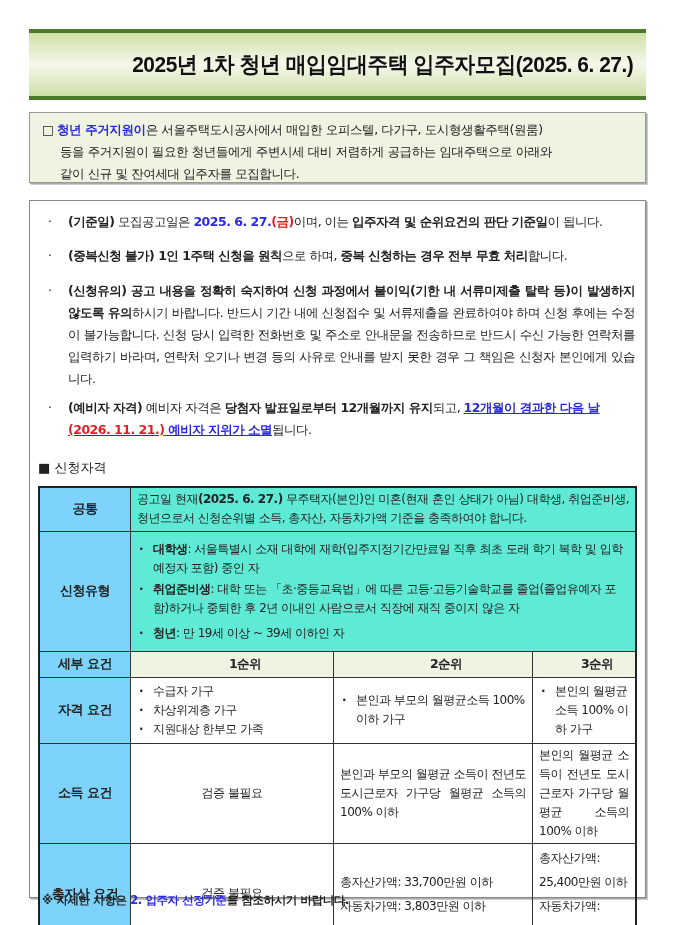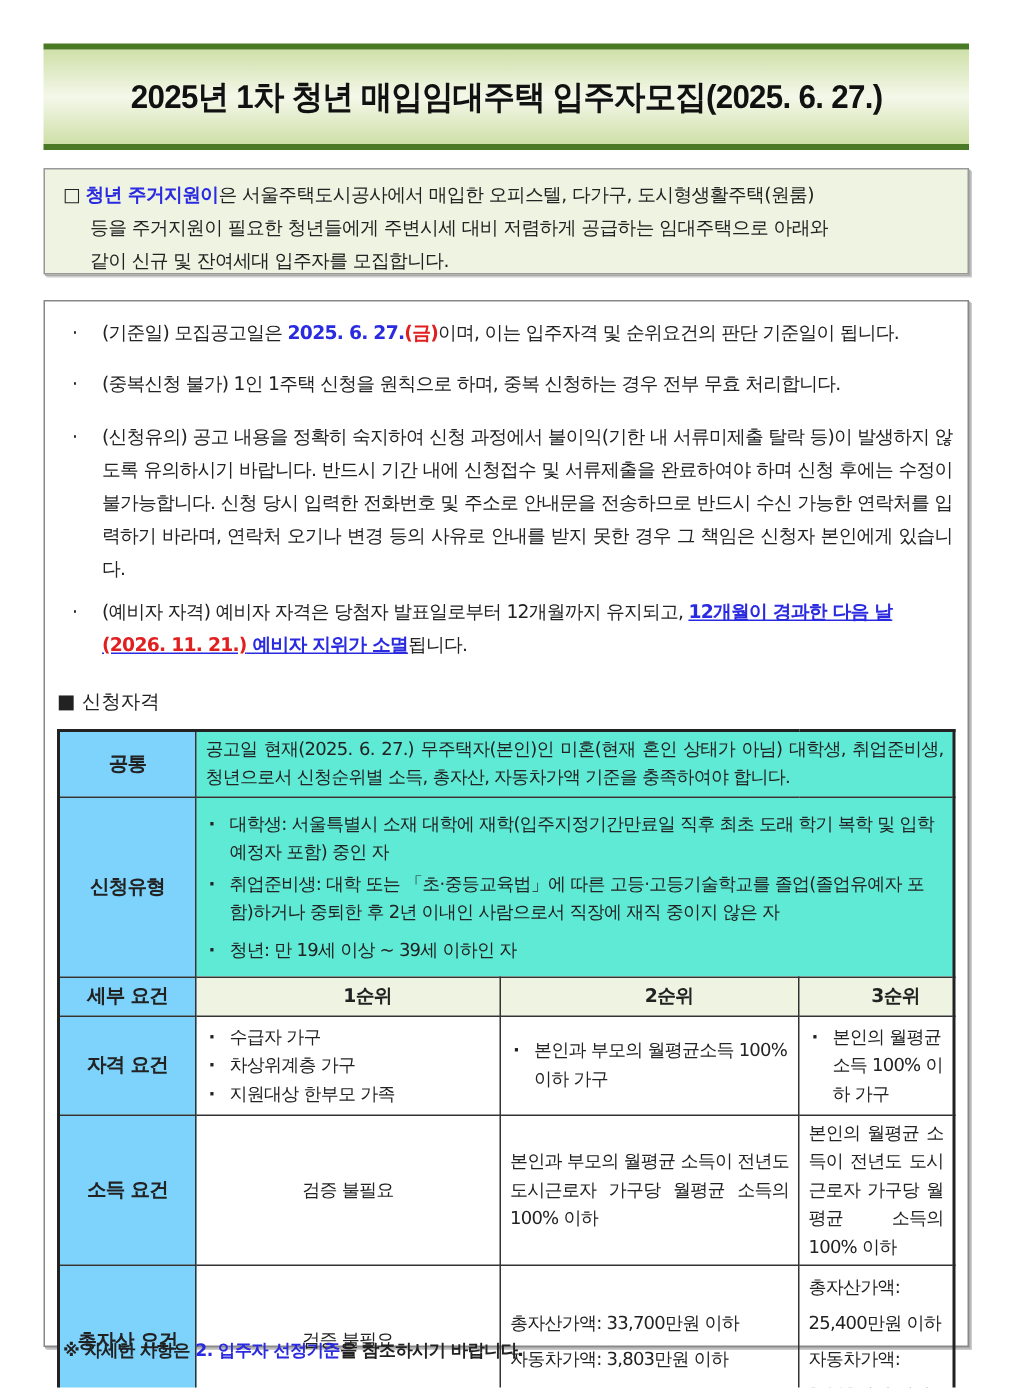--- a/index.html
+++ b/index.html
@@ -1,35 +1,35 @@
 <!DOCTYPE html>
 <html><head>
 <meta charset="utf-8">
 <style>
   html, body { margin:0; padding:0; background:#ffffff; }
   body { width:684px; height:925px; position:relative; overflow:hidden;
          font-family:"DejaVu Sans", "Liberation Sans", sans-serif; color:#222; }
   .title-box { position:absolute; left:29px; top:29px; width:617px; height:71px;
     border-top:4px solid #4a7a26; border-bottom:4px solid #4a7a26;
     background:linear-gradient(to bottom, #cfe0a8 0%, #f4f8ea 50%, #cfe0a8 100%);
-    box-sizing:border-box; display:flex; align-items:center; justify-content:center; }
+    box-sizing:border-box; display:flex; align-items:center; justify-content:flex-end; }
   .title-box h1 { margin:0; font-size:22px; font-weight:bold; color:#111; letter-spacing:-0.5px;
     font-family:"Liberation Sans", "DejaVu Sans", sans-serif; transform:scaleX(0.95); }
   .intro-box { position:absolute; left:29px; top:112px; width:617px; height:71px;
     background:#eef3e2; border:1px solid #999; box-shadow:1px 1px 0 #aaa, 2px 2px 0 #ccc;
     box-sizing:border-box; padding:6px 12px 0 12px; font-size:12.5px; line-height:22px;
     letter-spacing:-0.4px; }
   .intro-box .hl { color:#2a2ae0; font-weight:bold; }
   .intro-box .indent { padding-left:18px; display:block; }
   .main-box { position:absolute; left:29px; top:200px; width:617px; height:698px;
     border:1px solid #888; box-shadow:1px 1px 0 #aaa, 2px 2px 0 #ccc; box-sizing:border-box; background:#fff; }
   .bullet-item { position:absolute; left:12px; right:10px; font-size:12.5px; line-height:22px; letter-spacing:-0.5px; }
   .bullet-item .dot { position:absolute; left:6px; }
   .bullet-item .body { padding-left:26px; display:block; }
-  .b { font-weight:normal; }
+  .b { font-weight:bold; }
   .blue { color:#2a2ae0; font-weight:bold; }
   .red { color:#e02020; }
   .ul-blue { color:#2a2ae0; font-weight:bold; text-decoration:underline; }
   .ul-red { color:#e02020; font-weight:bold; text-decoration:underline; text-decoration-color:#2a2ae0; }
   .section-head { position:absolute; left:8px; top:258px; font-size:13px; font-weight:normal; }
   table.req { position:absolute; left:8px; top:285px; width:599px; border-collapse:collapse;
     font-size:12px; letter-spacing:-0.5px; border:2px solid #222; }
   table.req td { border:1px solid #333; padding:2px 6px; vertical-align:middle; }
   table.req td.hdr { background:#7dd3fc; font-weight:bold; text-align:center; font-size:13px; width:78px; }
   table.req td.col-head { background:#eef3e2; font-weight:bold; text-align:center; font-size:12.5px;padding-left:32px; }

